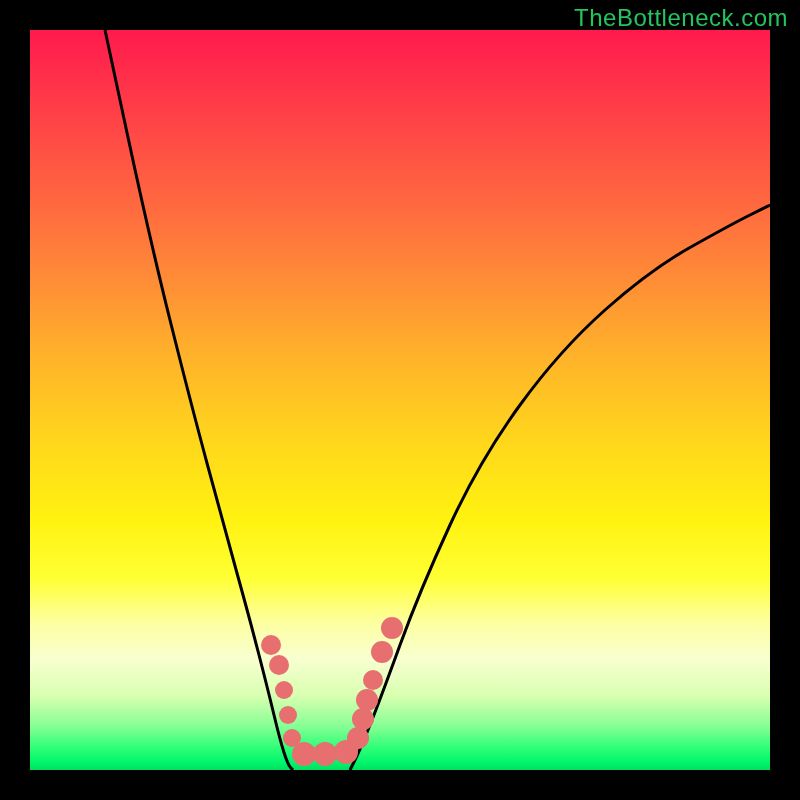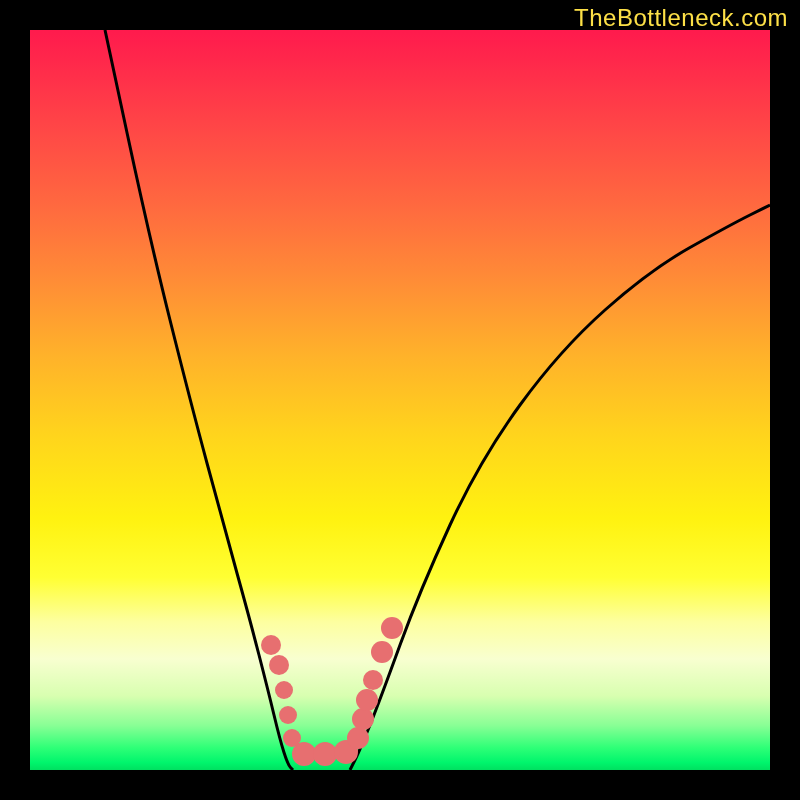--- a/index.html
+++ b/index.html
@@ -14,21 +14,21 @@
   .frame {
     position: relative;
     width: 800px;
     height: 800px;
     background: #000;
   }
   .watermark {
     position: absolute;
     top: 4px;
     right: 12px;
-    color: #fde047;
+    color: #22c55e;
     font-size: 24px;
     font-weight: 400;
     letter-spacing: 0.5px;
     z-index: 10;
     user-select: none;
   }
   .plot-area {
     position: absolute;
     left: 30px;
     top: 30px;

